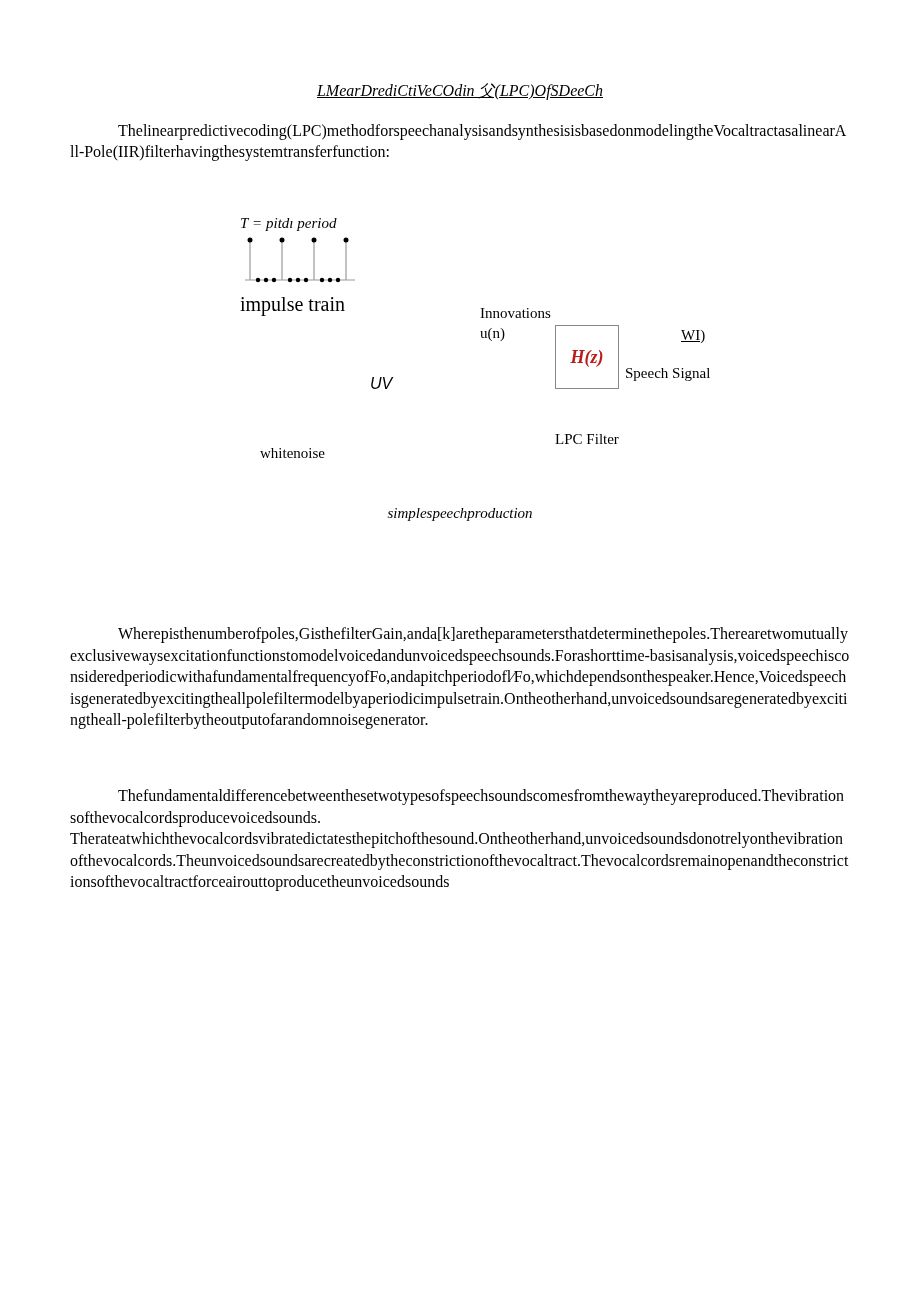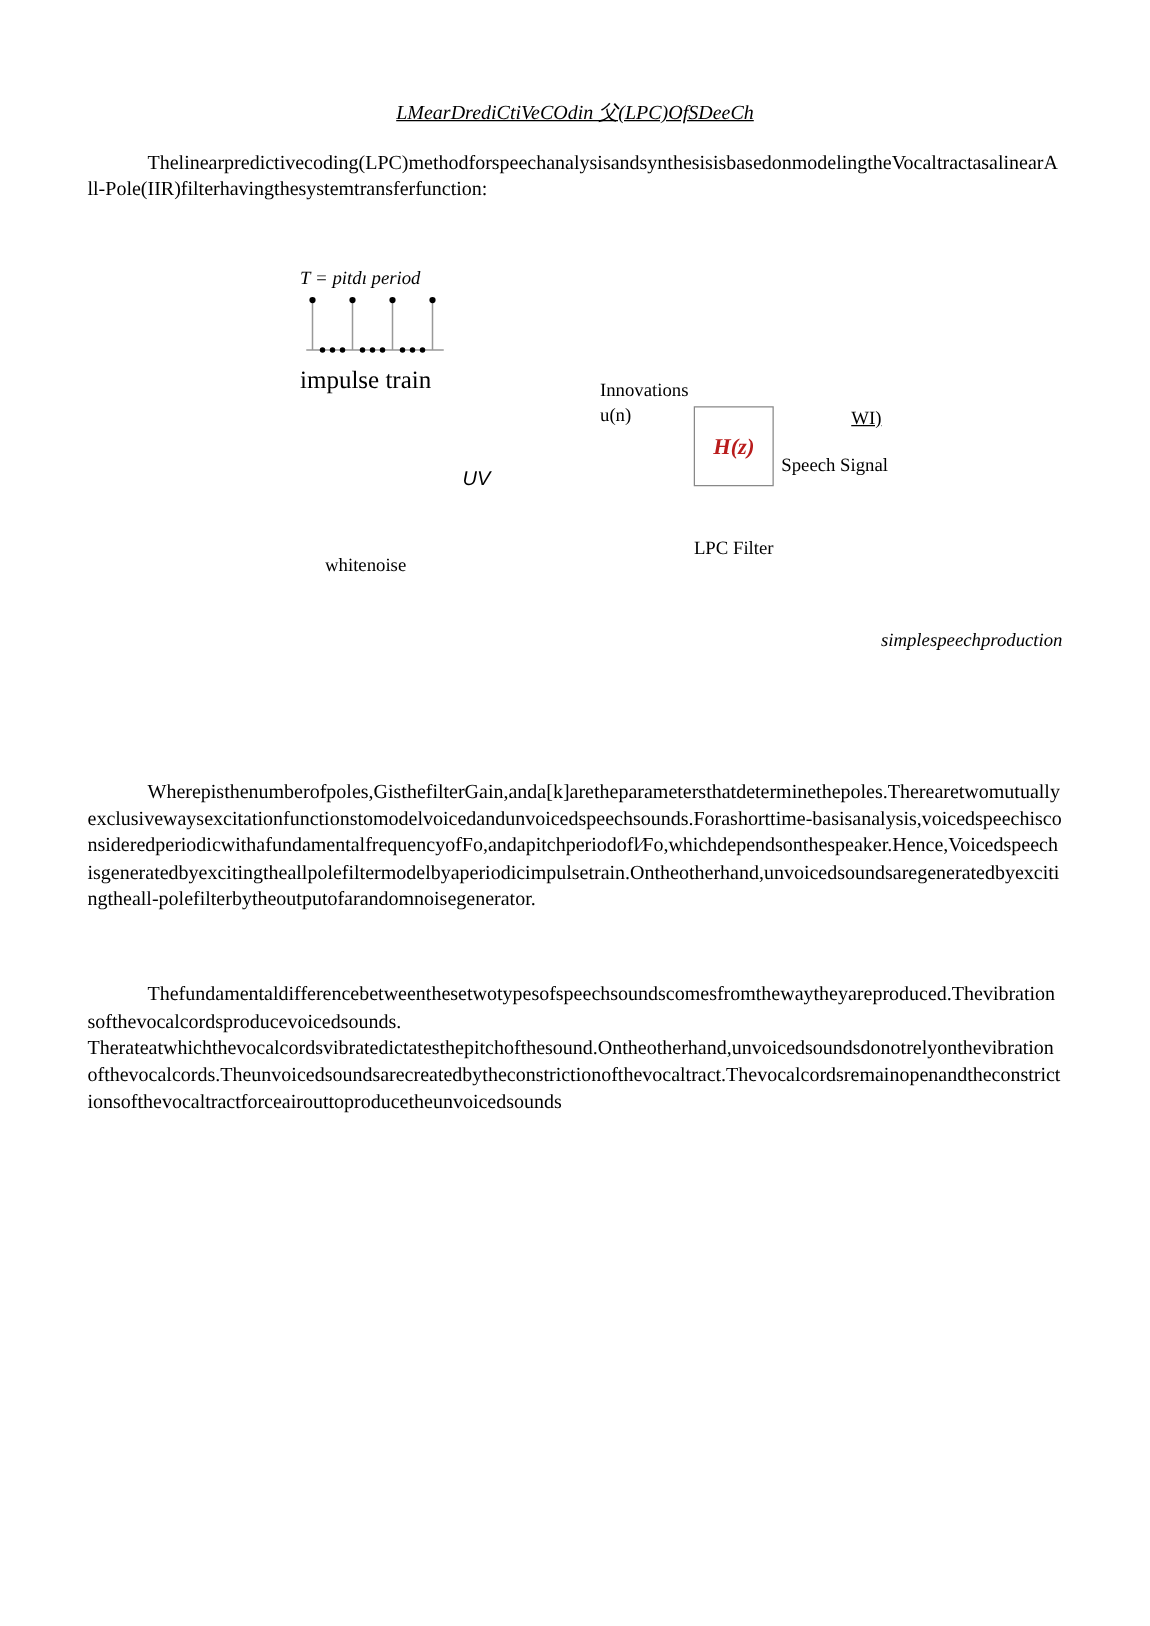--- a/index.html
+++ b/index.html
@@ -112,21 +112,21 @@
     text-decoration: underline;
     margin-left: 36px;
   }
   .speech-signal-label {
     position: absolute;
     left: 425px;
     top: 150px;
     font-size: 15px;
   }
   .figure-caption {
-    text-align: right;
+    text-align: center;
     font-style: italic;
     font-size: 15px;
     margin: 20px 0 100px 0;
   }
 </style>
 </head>
 <body>
 
 <div class="title">LMearDrediCtiVeCOdin 父(LPC)OfSDeeCh</div>
 

